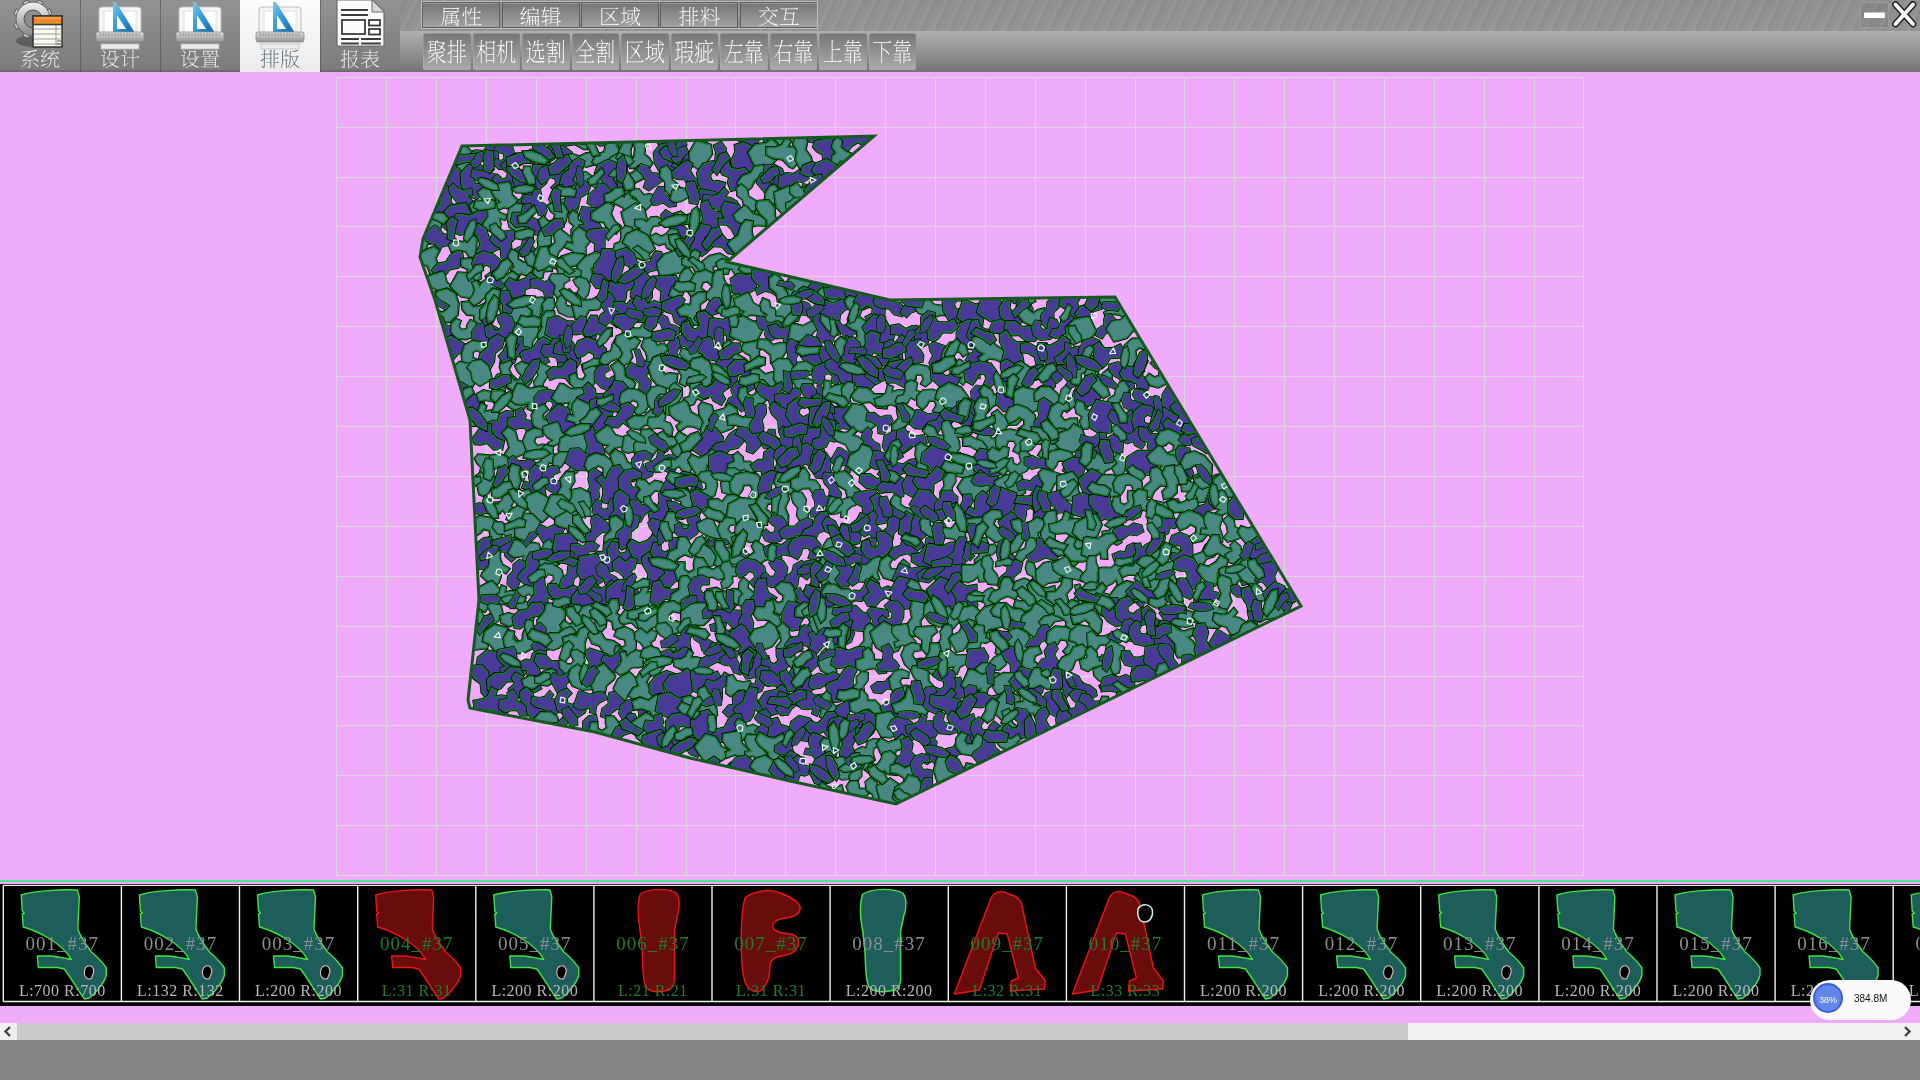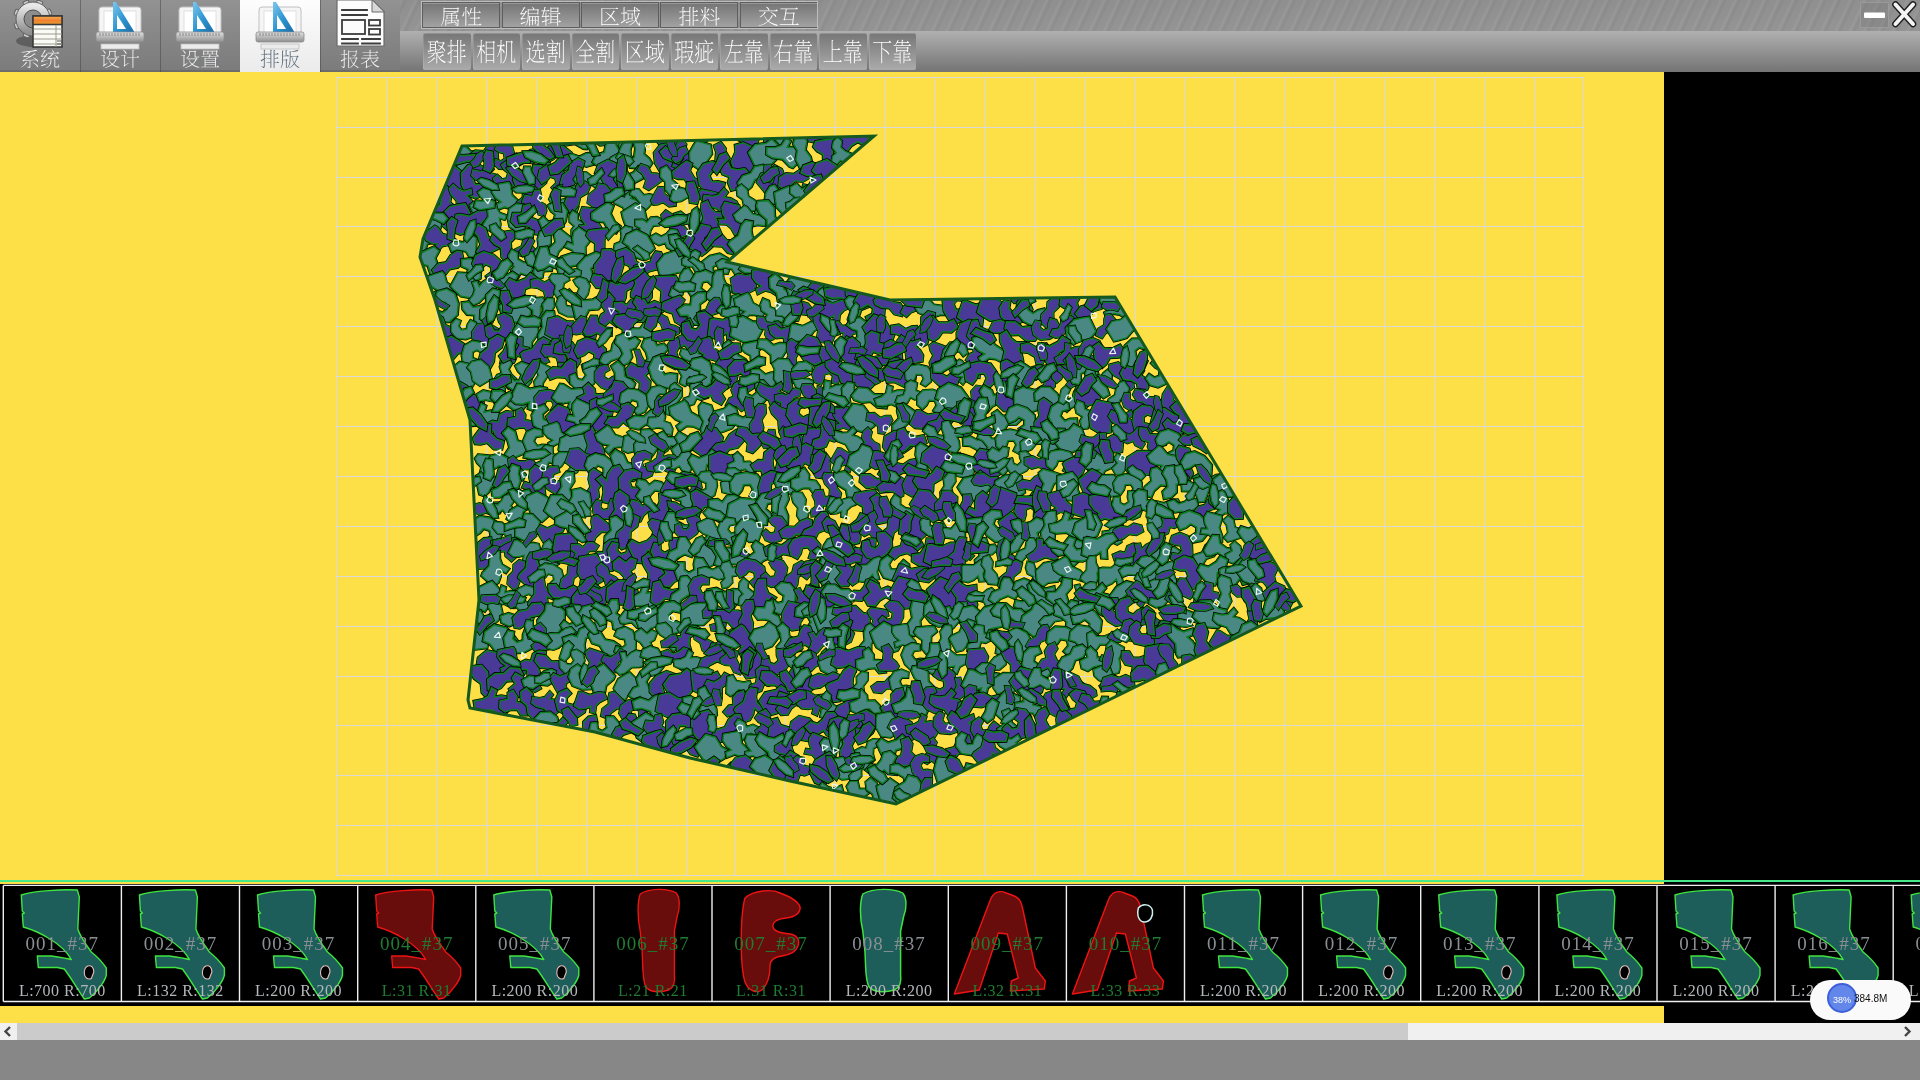--- a/index.html
+++ b/index.html
@@ -1,34 +1,34 @@
 <!DOCTYPE html>
 <html><head><meta charset="utf-8"><style>
 *{margin:0;padding:0;box-sizing:border-box}
 html,body{width:1920px;height:1080px;overflow:hidden;background:#000;font-family:"Liberation Sans",sans-serif}
-#root{position:relative;width:1664px;height:1080px;background:#fde047}
+#root{position:relative;width:1920px;height:1080px;background:#f0abfc}
 #toolbar{position:absolute;left:0;top:0;width:1920px;height:72px;background:linear-gradient(180deg,#929292,#7b7b7b);box-shadow:inset 0 -2px 0 rgba(0,0,0,0.12)}
 #row1{position:absolute;left:400px;top:0;width:1520px;height:31px;
  background:repeating-linear-gradient(115deg,rgba(255,255,255,0.05) 0 2px,rgba(0,0,0,0.03) 4px 6px,rgba(255,255,255,0) 7px 13px),linear-gradient(180deg,#8f8f8f,#949494)}
 #row2{position:absolute;left:400px;top:31px;width:1520px;height:41px;background:linear-gradient(180deg,#b0b0b0,#747474)}
 .sep{position:absolute;top:0;width:1px;height:72px;background:rgba(60,60,60,0.45)}
 #active-big{position:absolute;left:240px;top:0;width:80px;height:72px;background:linear-gradient(180deg,#fdfdfd,#ebebeb)}
 .b1{position:absolute;top:2px;width:78px;height:26px;background:linear-gradient(180deg,#757575,#a2a2a2);border:1px solid #5e5e5e;box-shadow:inset 0 1px 0 rgba(255,255,255,0.25)}
 .b2{position:absolute;top:33px;width:47.5px;height:37px;background:linear-gradient(180deg,#767676,#ababab);border-radius:2px;box-shadow:inset 0 1px 0 rgba(255,255,255,0.2),inset 1px 0 0 rgba(255,255,255,0.12)}
 #r1frame{position:absolute;left:421px;top:1px;width:397px;height:28px;border:1px solid #bdbdbd;pointer-events:none}
 #minbox{position:absolute;left:1860px;top:2px;width:29px;height:26px;background:rgba(120,120,120,0.35);border:1px solid #9a9a9a}
 #tbov{position:absolute;left:0;top:0}
 #canvas{position:absolute;left:0;top:72px}
 #greenline{position:absolute;left:0;top:879.8px;width:1920px;height:2.6px;background:#46E88A}
 #cells{position:absolute;left:0;top:884px}
 #sbar{position:absolute;left:0;top:1023px;width:1920px;height:17px;background:#F0F0F0}
 #sthumb{position:absolute;left:17px;top:0;width:1391px;height:17px;background:#CBCBCB}
 #btmbar{position:absolute;left:0;top:1040px;width:1920px;height:40px;background:#878787}
 #pill{position:absolute;left:1810px;top:980px;width:101px;height:40px;background:#fafafa;border-radius:20px}
-#bluec{position:absolute;left:17px;top:2.5px;width:30px;height:30px;border-radius:50%;background:#6286EA;border:2.5px solid #3C60D8;color:#fff;font-size:9px;line-height:30px;text-align:center}
+#bluec{position:absolute;left:3px;top:2.5px;width:30px;height:30px;border-radius:50%;background:#6286EA;border:2.5px solid #3C60D8;color:#fff;font-size:9px;line-height:30px;text-align:center}
 #mem{position:absolute;left:44px;top:13px;font-size:10px;color:#101010}
 .lbl{font-family:"Liberation Serif",serif;font-size:19px;letter-spacing:1px;text-anchor:middle}
 .lr{font-family:"Liberation Serif",serif;font-size:16px;letter-spacing:0.5px;text-anchor:middle}
 </style></head>
 <body>
 <div id="root">
 <div id="toolbar">
       <div class="sep" style="left:80px"></div>
       <div class="sep" style="left:160px"></div>
       <div class="sep" style="left:240px"></div>

